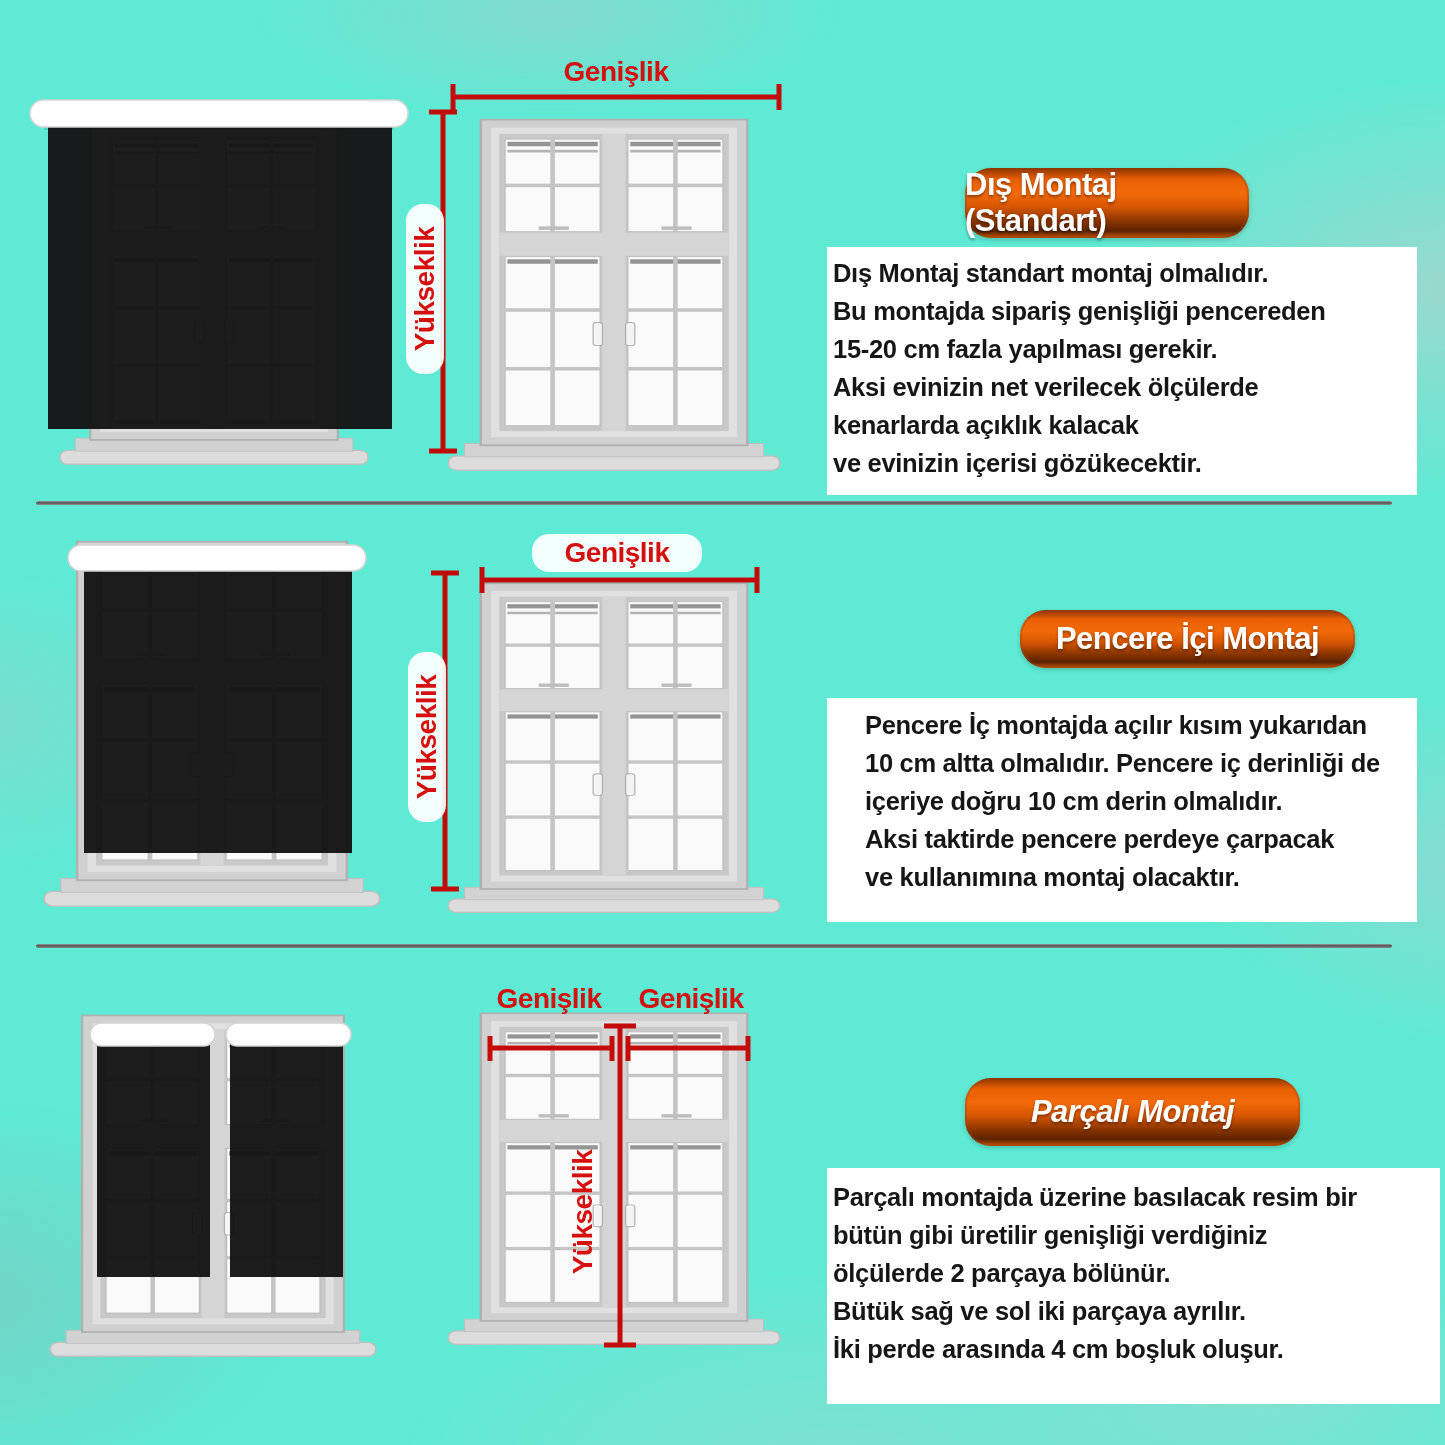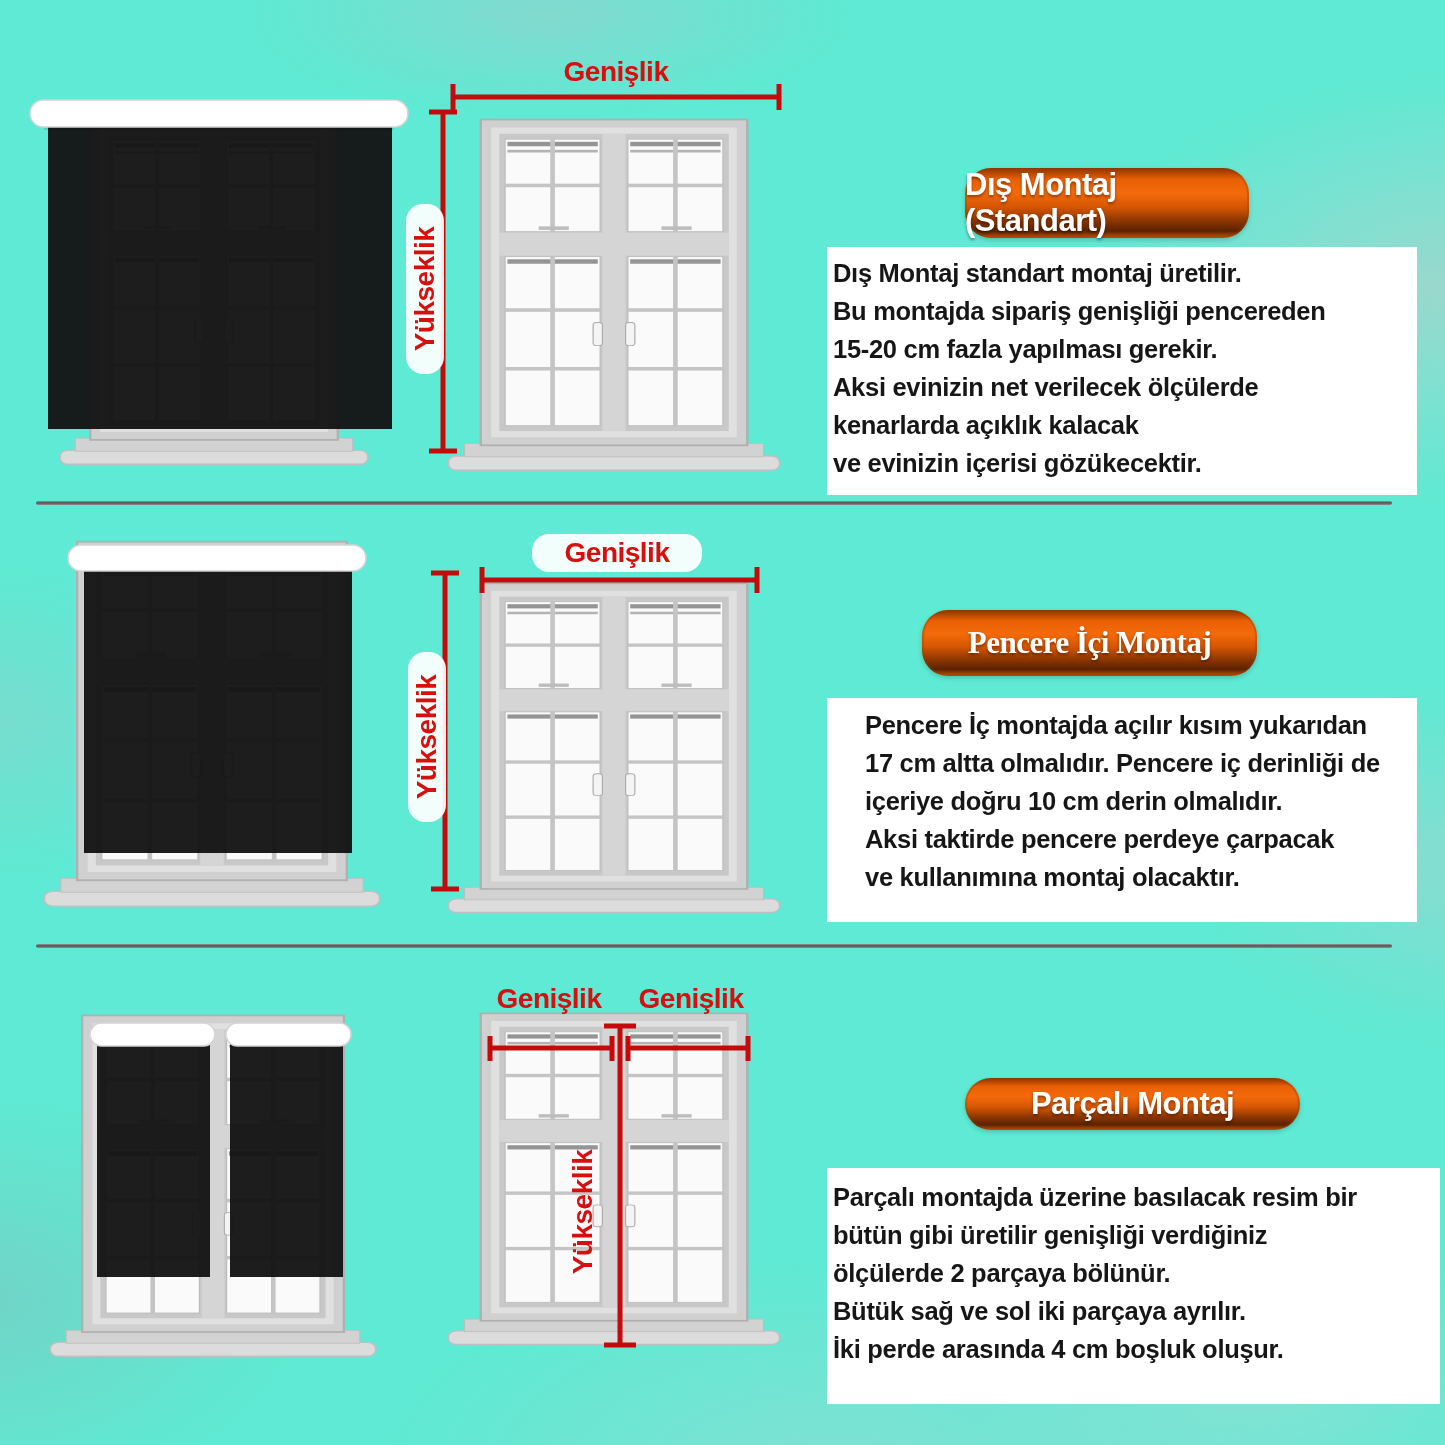--- a/index.html
+++ b/index.html
@@ -148,48 +148,48 @@
       <line x1="604" y1="1026" x2="636" y2="1026"></line>
       <line x1="604" y1="1345" x2="636" y2="1345"></line>
     </g>
   </svg>
 
   <div class="dim-label" style="left:531px;top:56px;">Genişlik</div>
   <div class="dim-label pill vert" style="left:340px;top:270px;">Yükseklik</div>
   <div class="badge" style="left:965px;top:168px;width:284px;height:70px;">Dış Montaj (Standart)</div>
   <div class="panel" style="left:827px;top:247px;width:590px;height:248px;"></div>
   <div class="desc" style="left:833px;top:254px;">
-    <div>Dış Montaj standart montaj üretilir.</div>
+    <div>Dış Montaj standart montaj olmalıdır.</div>
     <div>Bu montajda sipariş genişliği pencereden</div>
     <div>15-20 cm fazla yapılması gerekir.</div>
     <div>Aksi evinizin net verilecek ölçülerde</div>
     <div>kenarlarda açıklık kalacak</div>
     <div>ve evinizin içerisi gözükecektir.</div>
   </div>
 
   <div class="divider" style="top:501px;"></div>
 
   <div class="dim-label pill" style="left:532px;top:534px;">Genişlik</div>
   <div class="dim-label pill vert" style="left:342px;top:718px;">Yükseklik</div>
-  <div class="badge" style="left:922px;top:610px;width:335px;height:66px;font-family:Liberation Serif, serif;">Pencere İçi Montaj</div>
+  <div class="badge" style="left:1020px;top:610px;width:335px;height:58px;">Pencere İçi Montaj</div>
   <div class="panel" style="left:827px;top:698px;width:590px;height:224px;"></div>
   <div class="desc" style="left:833px;top:706px;margin-left:32px;">
     <div>Pencere İç montajda açılır kısım yukarıdan</div>
-    <div>17 cm altta olmalıdır. Pencere iç derinliği de</div>
+    <div>10 cm altta olmalıdır. Pencere iç derinliği de</div>
     <div>içeriye doğru 10 cm derin olmalıdır.</div>
     <div>Aksi taktirde pencere perdeye çarpacak</div>
     <div>ve kullanımına montaj olacaktır.</div>
   </div>
 
   <div class="divider" style="top:944px;"></div>
 
   <div class="dim-label" style="left:464px;top:983px;">Genişlik</div>
   <div class="dim-label" style="left:606px;top:983px;">Genişlik</div>
   <div class="dim-label vert" style="left:498px;top:1196px;">Yükseklik</div>
-  <div class="badge" style="left:965px;top:1078px;width:335px;height:52px;">Parçalı Montaj</div>
+  <div class="badge" style="left:965px;top:1078px;width:335px;height:68px;font-style:italic;">Parçalı Montaj</div>
   <div class="panel" style="left:827px;top:1168px;width:613px;height:236px;"></div>
   <div class="desc" style="left:833px;top:1178px;">
     <div>Parçalı montajda üzerine basılacak resim bir</div>
     <div>bütün gibi üretilir genişliği verdiğiniz</div>
     <div>ölçülerde 2 parçaya bölünür.</div>
     <div>Bütük sağ ve sol iki parçaya ayrılır.</div>
     <div>İki perde arasında 4 cm boşluk oluşur.</div>
   </div>
 </div>
 

